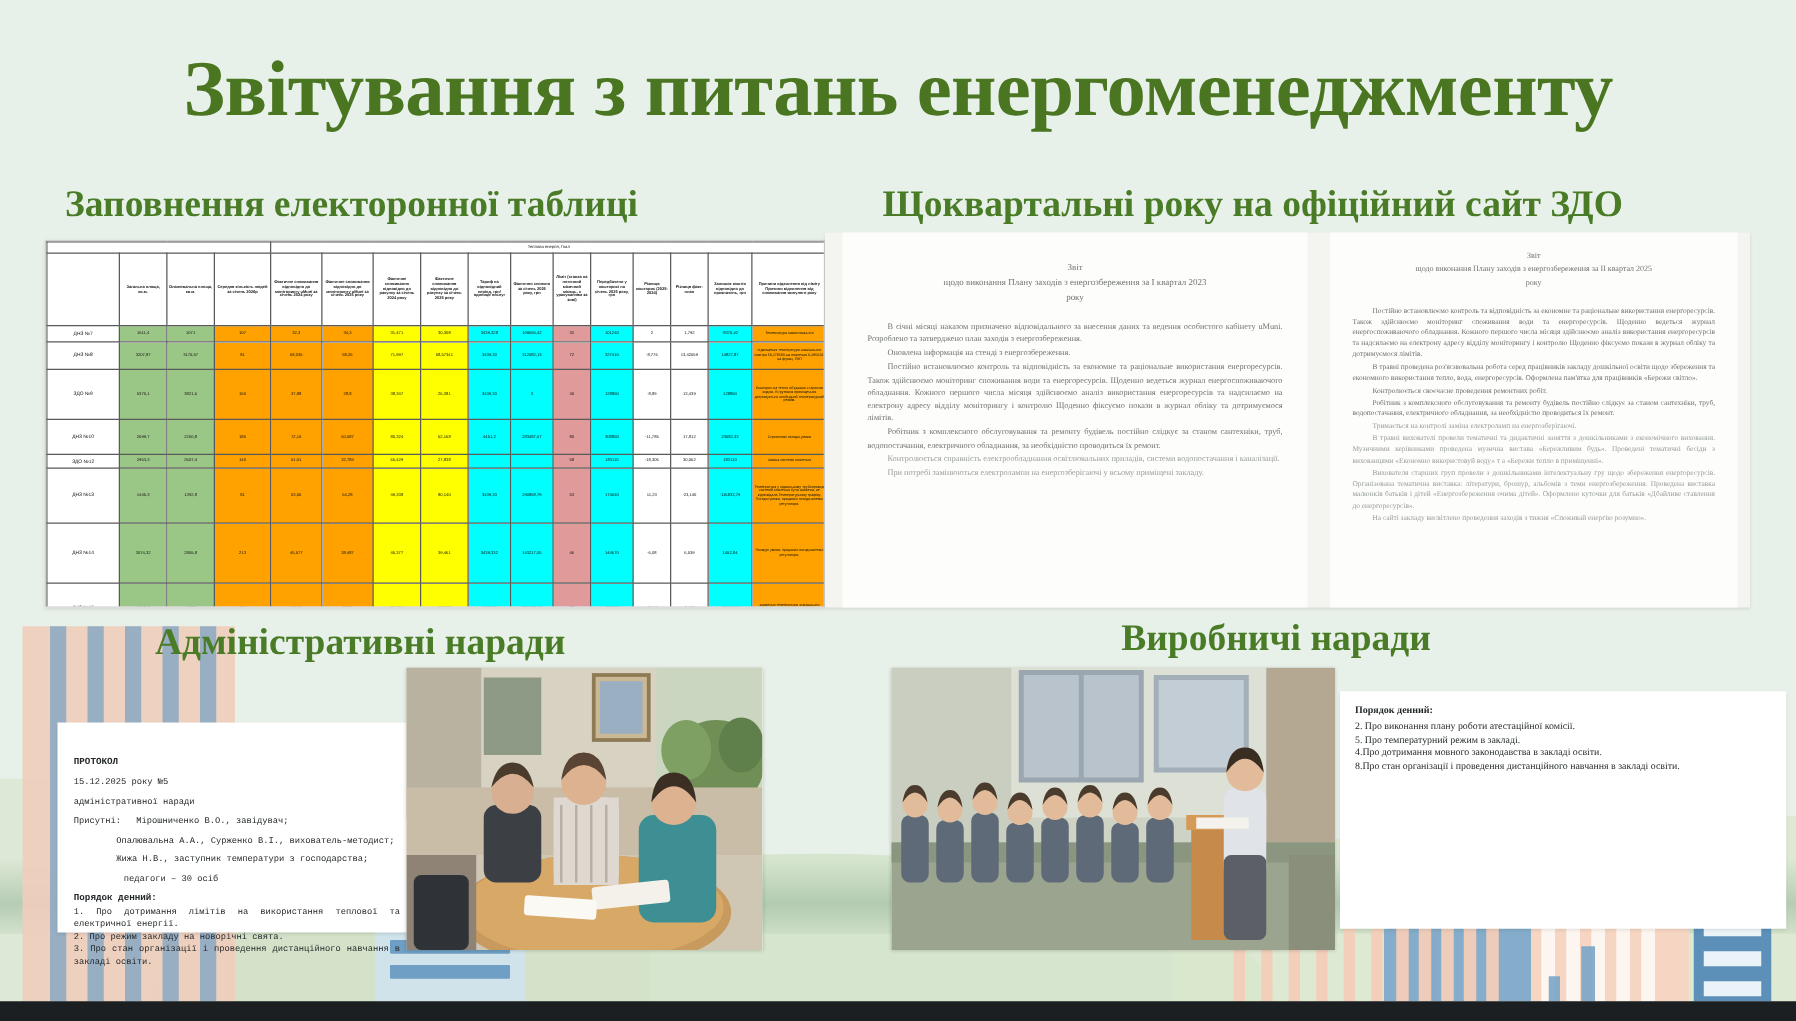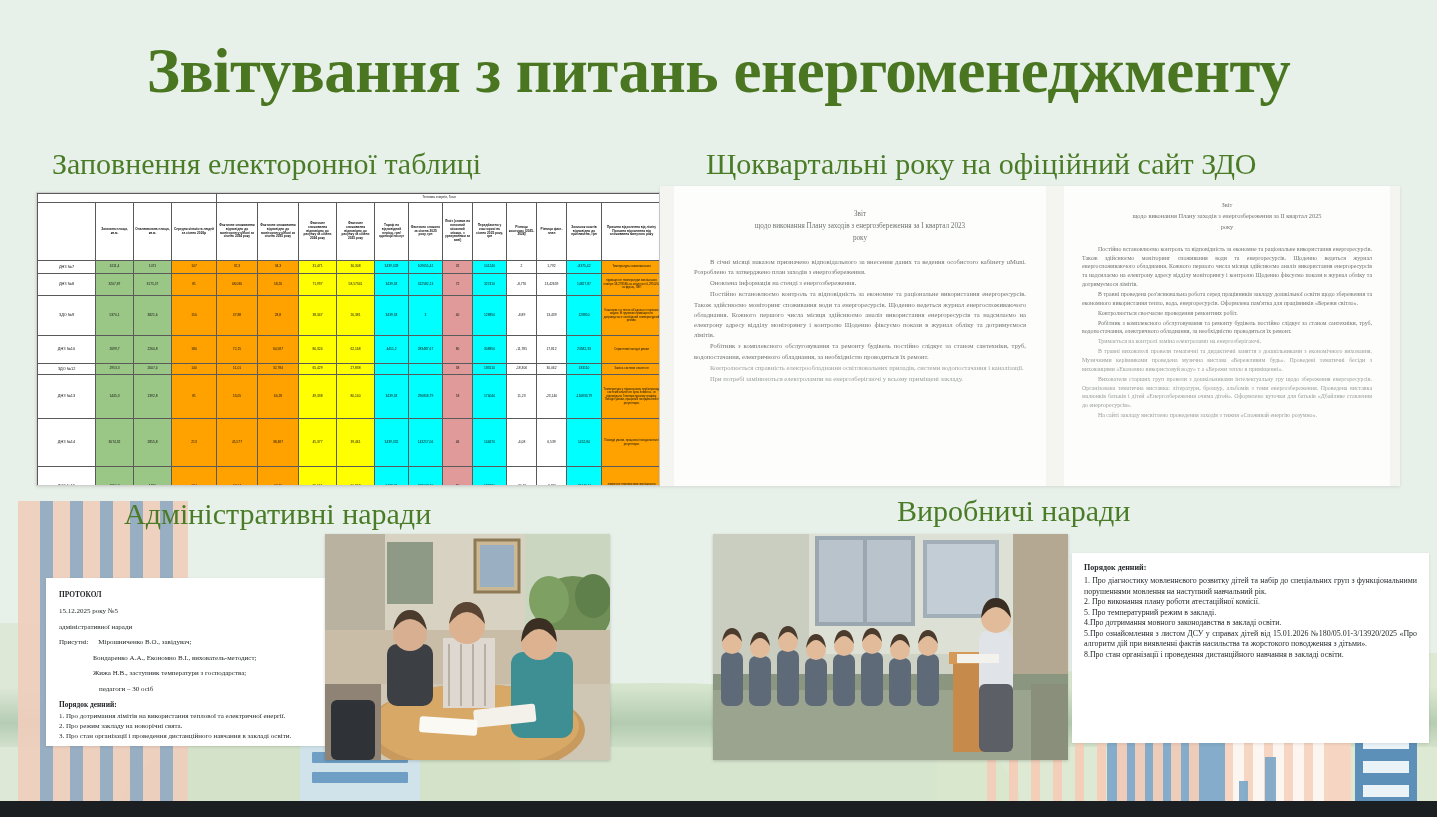--- a/index.html
+++ b/index.html
@@ -57,21 +57,21 @@
   .title {
     position:absolute; top:38px; left:0; width:100%;
     text-align:center; z-index:5;
     font-size:63px; font-weight:bold; color:#4b7621;
     letter-spacing:-.5px; line-height:1.06;
     font-family:"Liberation Serif", serif;
   }
 
   .section-head {
     position:absolute; z-index:5;
-    font-size:30px; font-weight:normal; color:#4a7c28;
+    font-size:30px; font-weight:bold; color:#4a7c28;
     font-family:"Liberation Serif", serif;
   }
   #h-table   { top:147px; left:52px;  }
   #h-reports { top:147px; left:706px; }
   #h-admin   { top:497px; left:124px; }
   #h-prod    { top:494px; left:897px; }
 
   
   .sheet-panel {
     position:absolute; left:36px; top:192px; width:624px; height:294px;
@@ -115,22 +115,22 @@
   .doc p {
     margin:0 0 1px 0; font-size:6.6px; line-height:1.55;
     text-align:justify; text-indent:16px;
   }
   #doc-q2 p { font-size:5.9px; line-height:1.5; }
   .doc .faint { color:#9aa09d; }
 
   
   .protocol {
     position:absolute; left:46px; top:578px; width:287px; height:168px;
-    background:#ffffff; z-index:4; padding:12px 13px;
-    font-family:Liberation Serif, serif; color:#24282a;
+    background:#ffffff; z-index:4; padding:28px 13px;
+    font-family:Liberation Mono, monospace; color:#24282a;
     box-shadow:0 1px 3px rgba(0,0,0,.10);
   }
   .protocol .pt { font-weight:bold; font-size:7.4px; margin-bottom:7px; }
   .protocol .pl { font-size:7px; line-height:1.5; margin-bottom:5px; }
   .protocol .pind { padding-left:34px; }
   .protocol .pind2 { padding-left:40px; }
   .protocol .item { font-size:7px; line-height:1.42; text-align:justify; }
 
   
   .agenda {
@@ -445,37 +445,35 @@
 </div>
 
 <div class="protocol">
   <div class="pt">ПРОТОКОЛ</div>
   <div class="pl">15.12.2025 року  №5</div>
   <div class="pl">адміністративної наради</div>
   <div class="pl">
     <span>Присутні:</span>
     <span style="padding-left:8px">Мірошниченко В.О., завідувач;</span>
   </div>
-  <div class="pl pind">Бондаренко А.А., Економно В.І., вихователь-методист;</div>
+  <div class="pl pind">Опалювальна А.А., Сурженко В.І., вихователь-методист;</div>
   <div class="pl pind">Жижа Н.В., заступник температури з господарства;</div>
   <div class="pl pind2">педагоги – 30 осіб</div>
   <div class="pt" style="margin-top:6px;margin-bottom:3px">Порядок денний:</div>
   <div class="item">1. Про дотримання лімітів на використання теплової та електричної енергії.</div>
   <div class="item">2. Про режим закладу на новорічні свята.</div>
   <div class="item">3. Про стан організації і проведення дистанційного навчання в закладі освіти.</div>
 </div>
 
 <div class="agenda">
   <div class="at">Порядок денний:</div>
   <div id="agenda-items">
-      <div class="ai">1. Про діагностику мовленнєвого розвитку дітей та набір до спеціальних груп з функціональними порушеннями мовлення на наступний навчальний рік.</div>
       <div class="ai">2. Про виконання плану роботи атестаційної комісії.</div>
       <div class="ai">5. Про температурний режим в закладі.</div>
       <div class="ai">4.Про дотримання мовного законодавства в закладі освіти.</div>
-      <div class="ai">5.Про ознайомлення з листом ДСУ у справах дітей від 15.01.2026 №180/05.01-3/13920/2025 «Про алгоритм дій при виявленні фактів насильства та жорстокого поводження з дітьми».</div>
       <div class="ai">8.Про стан організації і проведення дистанційного навчання в закладі освіти.</div>
     </div>
 </div>
 
 <div class="photo" id="photo-admin">
   <svg class="ph-canvas" viewBox="0 0 285 226" preserveAspectRatio="none">
     <rect x="0" y="0" width="285" height="226" fill="#cfc6b4"></rect>
     <rect x="0" y="0" width="285" height="96" fill="#d8d2c2"></rect>
     <rect x="0" y="0" width="60" height="120" fill="#b9b2a0"></rect>
     <rect x="62" y="8" width="46" height="62" fill="#8e9a86"></rect>

